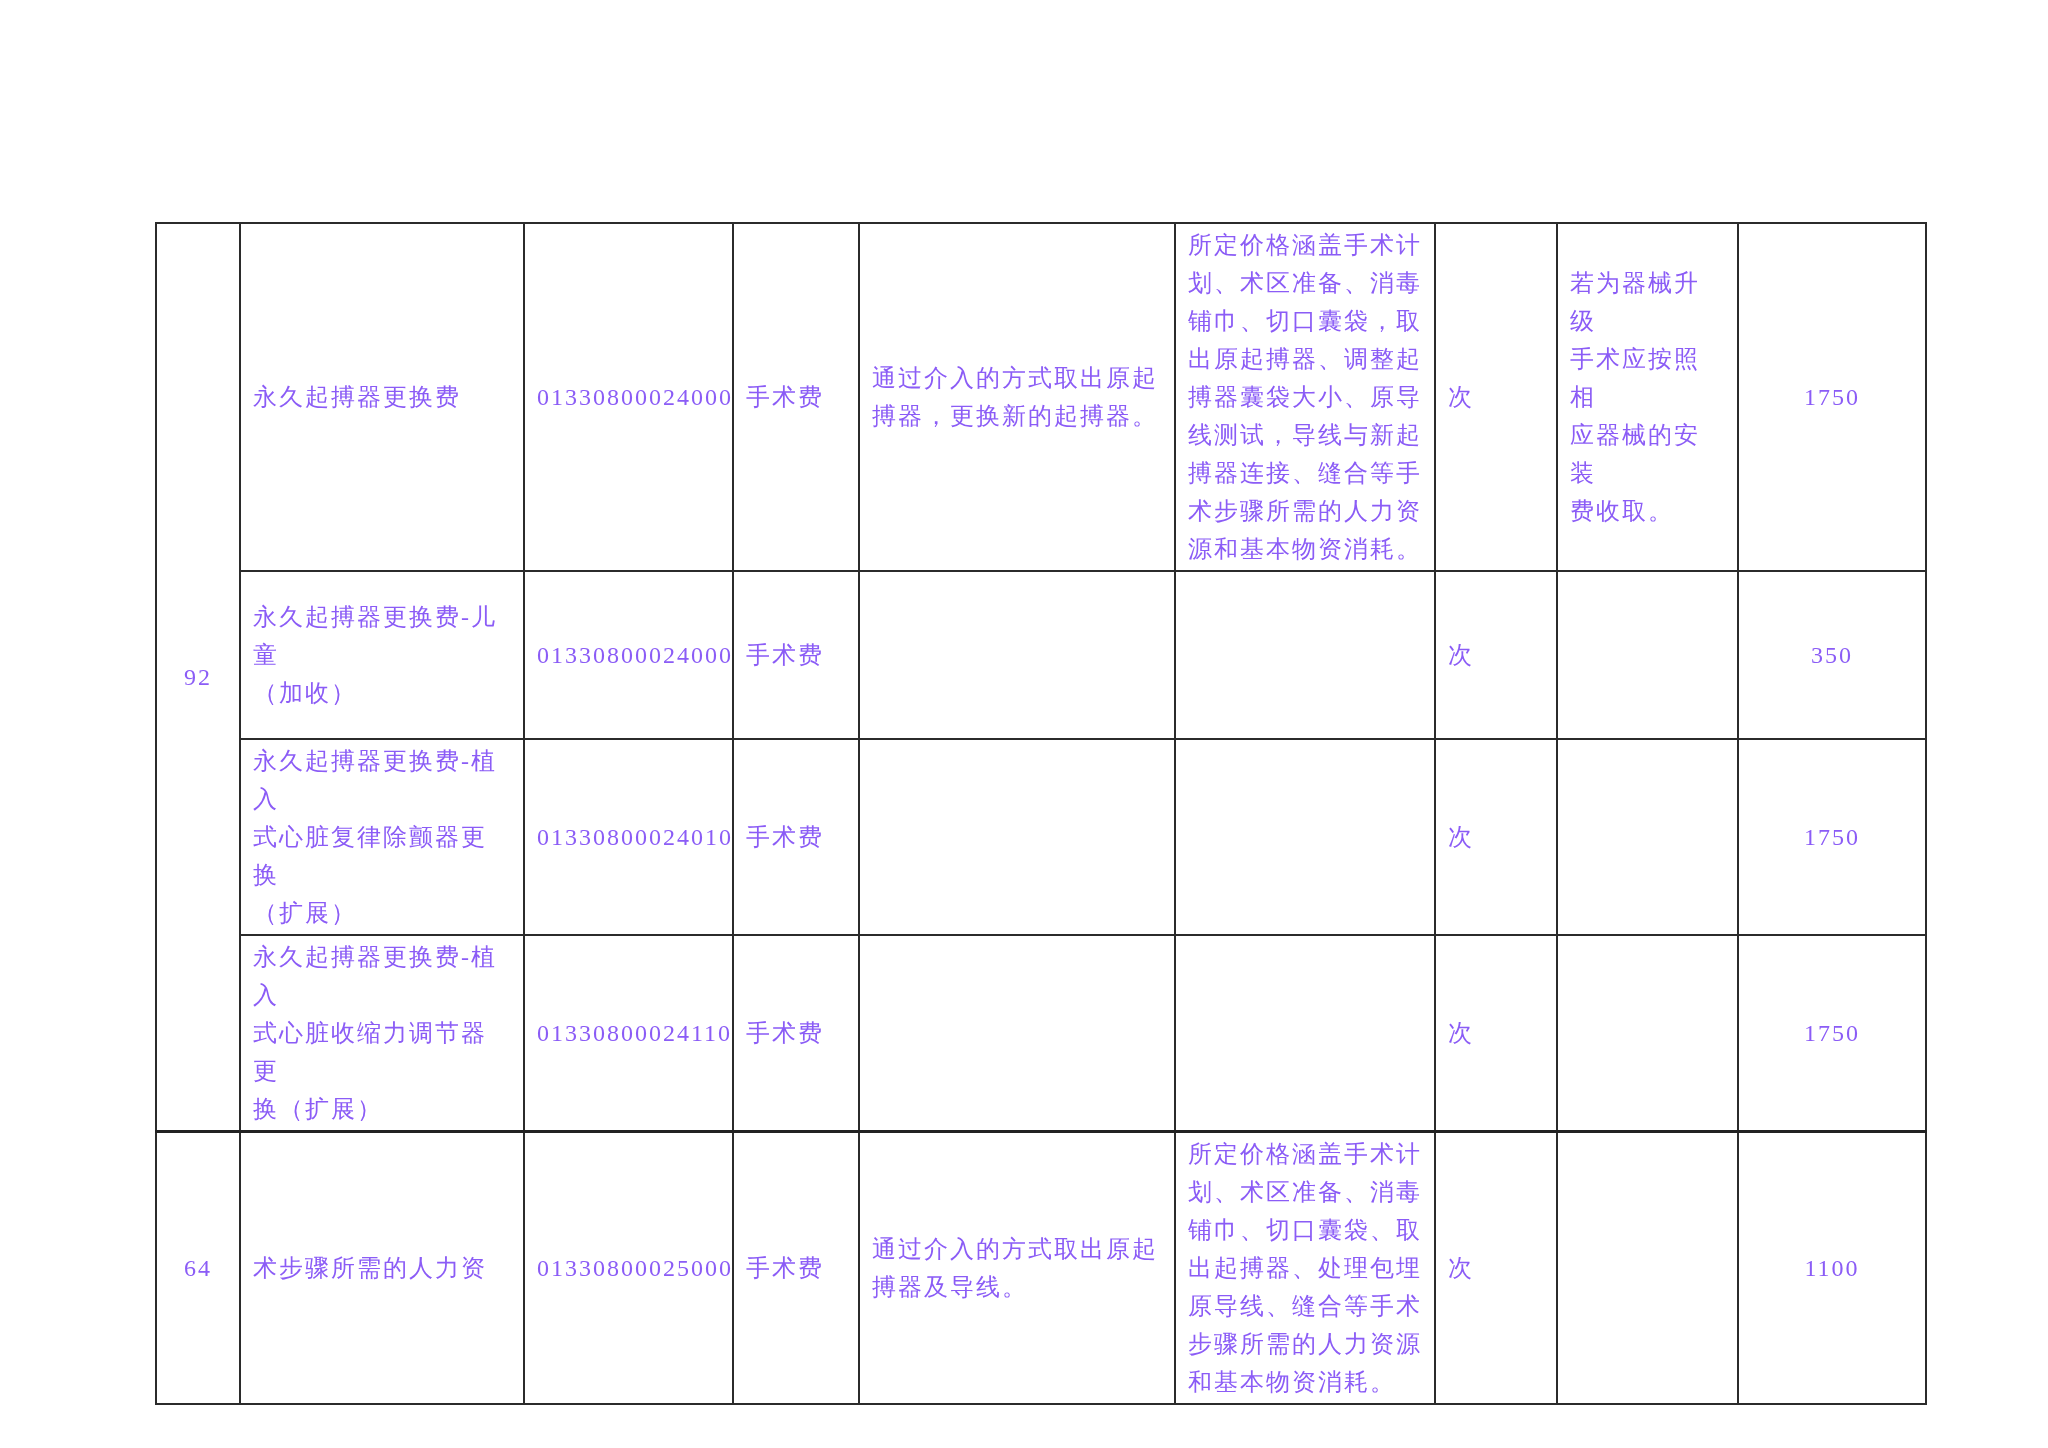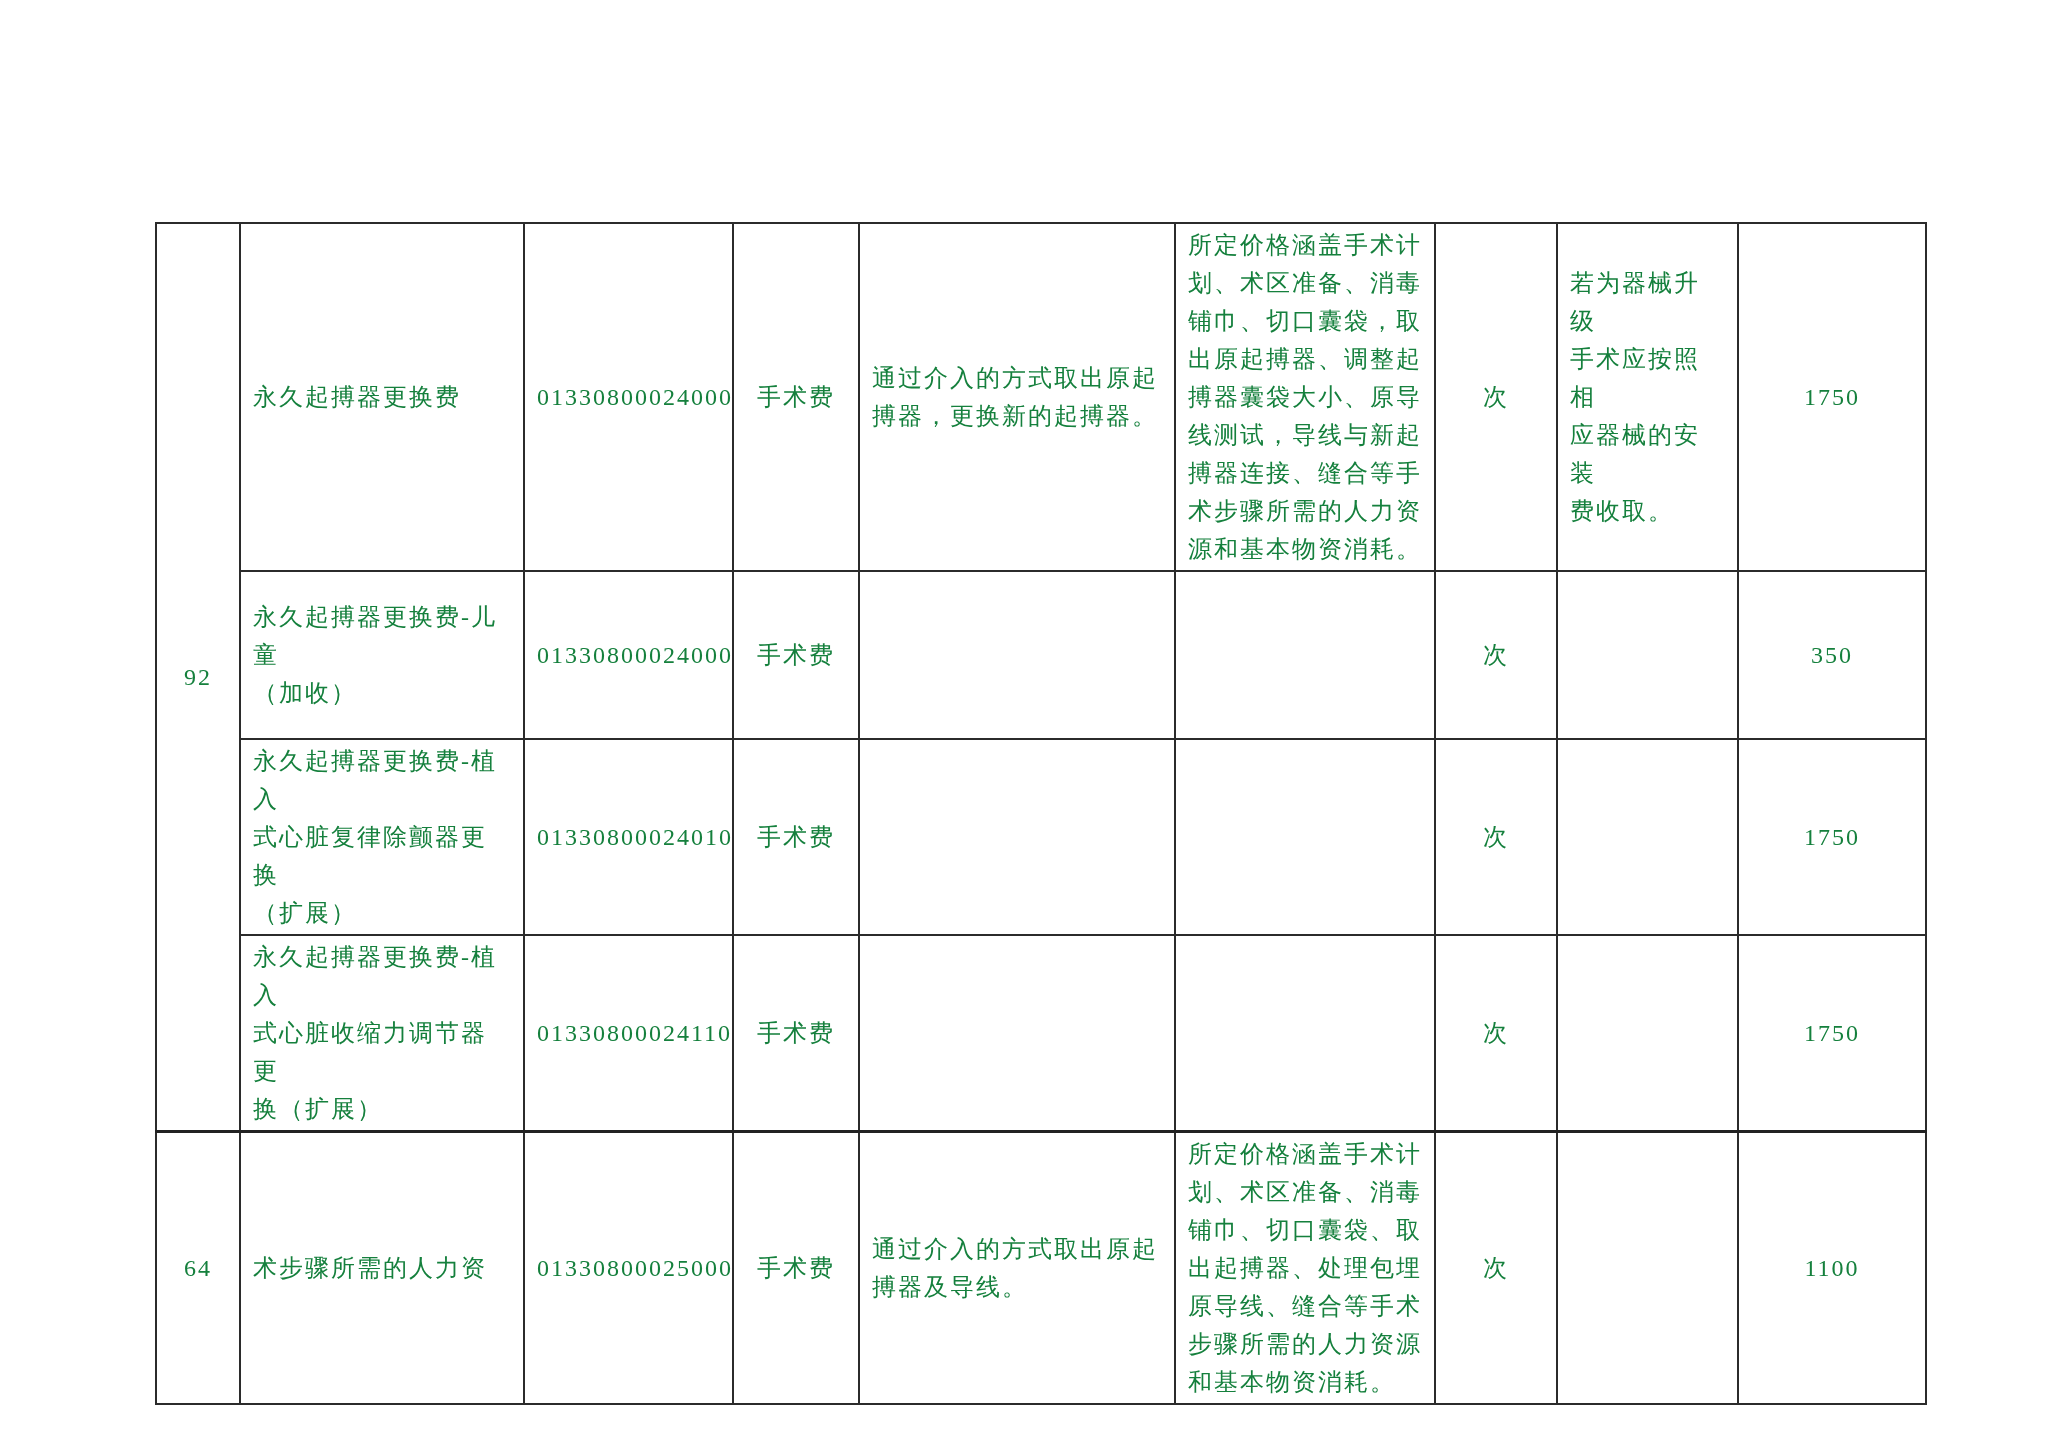--- a/index.html
+++ b/index.html
@@ -18,31 +18,31 @@
   }
   table.fee td{
     border:2px solid #2b2b2b;
     vertical-align:middle;
     font-size:24px;
     line-height:38px;
     padding:2px 12px;
     white-space:pre-line;
     overflow:hidden;
     letter-spacing:2px;
-    color:#15803d;
+    color:#8b5cf6;
   }
   
   col.c-seq{width:84px;} col.c-name{width:284px;} col.c-code{width:209px;}
   col.c-cat{width:126px;} col.c-desc{width:316px;} col.c-comp{width:260px;}
   col.c-unit{width:122px;} col.c-note{width:181px;} col.c-price{width:188px;}
   
   tr.rh-a{height:340px;} tr.rh-b{height:168px;} tr.rh-c{height:132px;}
   tr.rh-d{height:131px;} tr.rh-e{height:267px;}
   
-  td.center{text-align:center;padding:2px 4px;margin-left:36px;}
+  td.center{padding:2px 4px;margin-left:36px;}
   td.num{text-align:center;letter-spacing:0.5px;padding:2px 4px;}
   td.left{text-align:left;}
   
   tr.group-sep td{border-top:3px solid #222222;}
 </style>
 </head>
 <body>
 
 <div class="page">
   <table class="fee">

